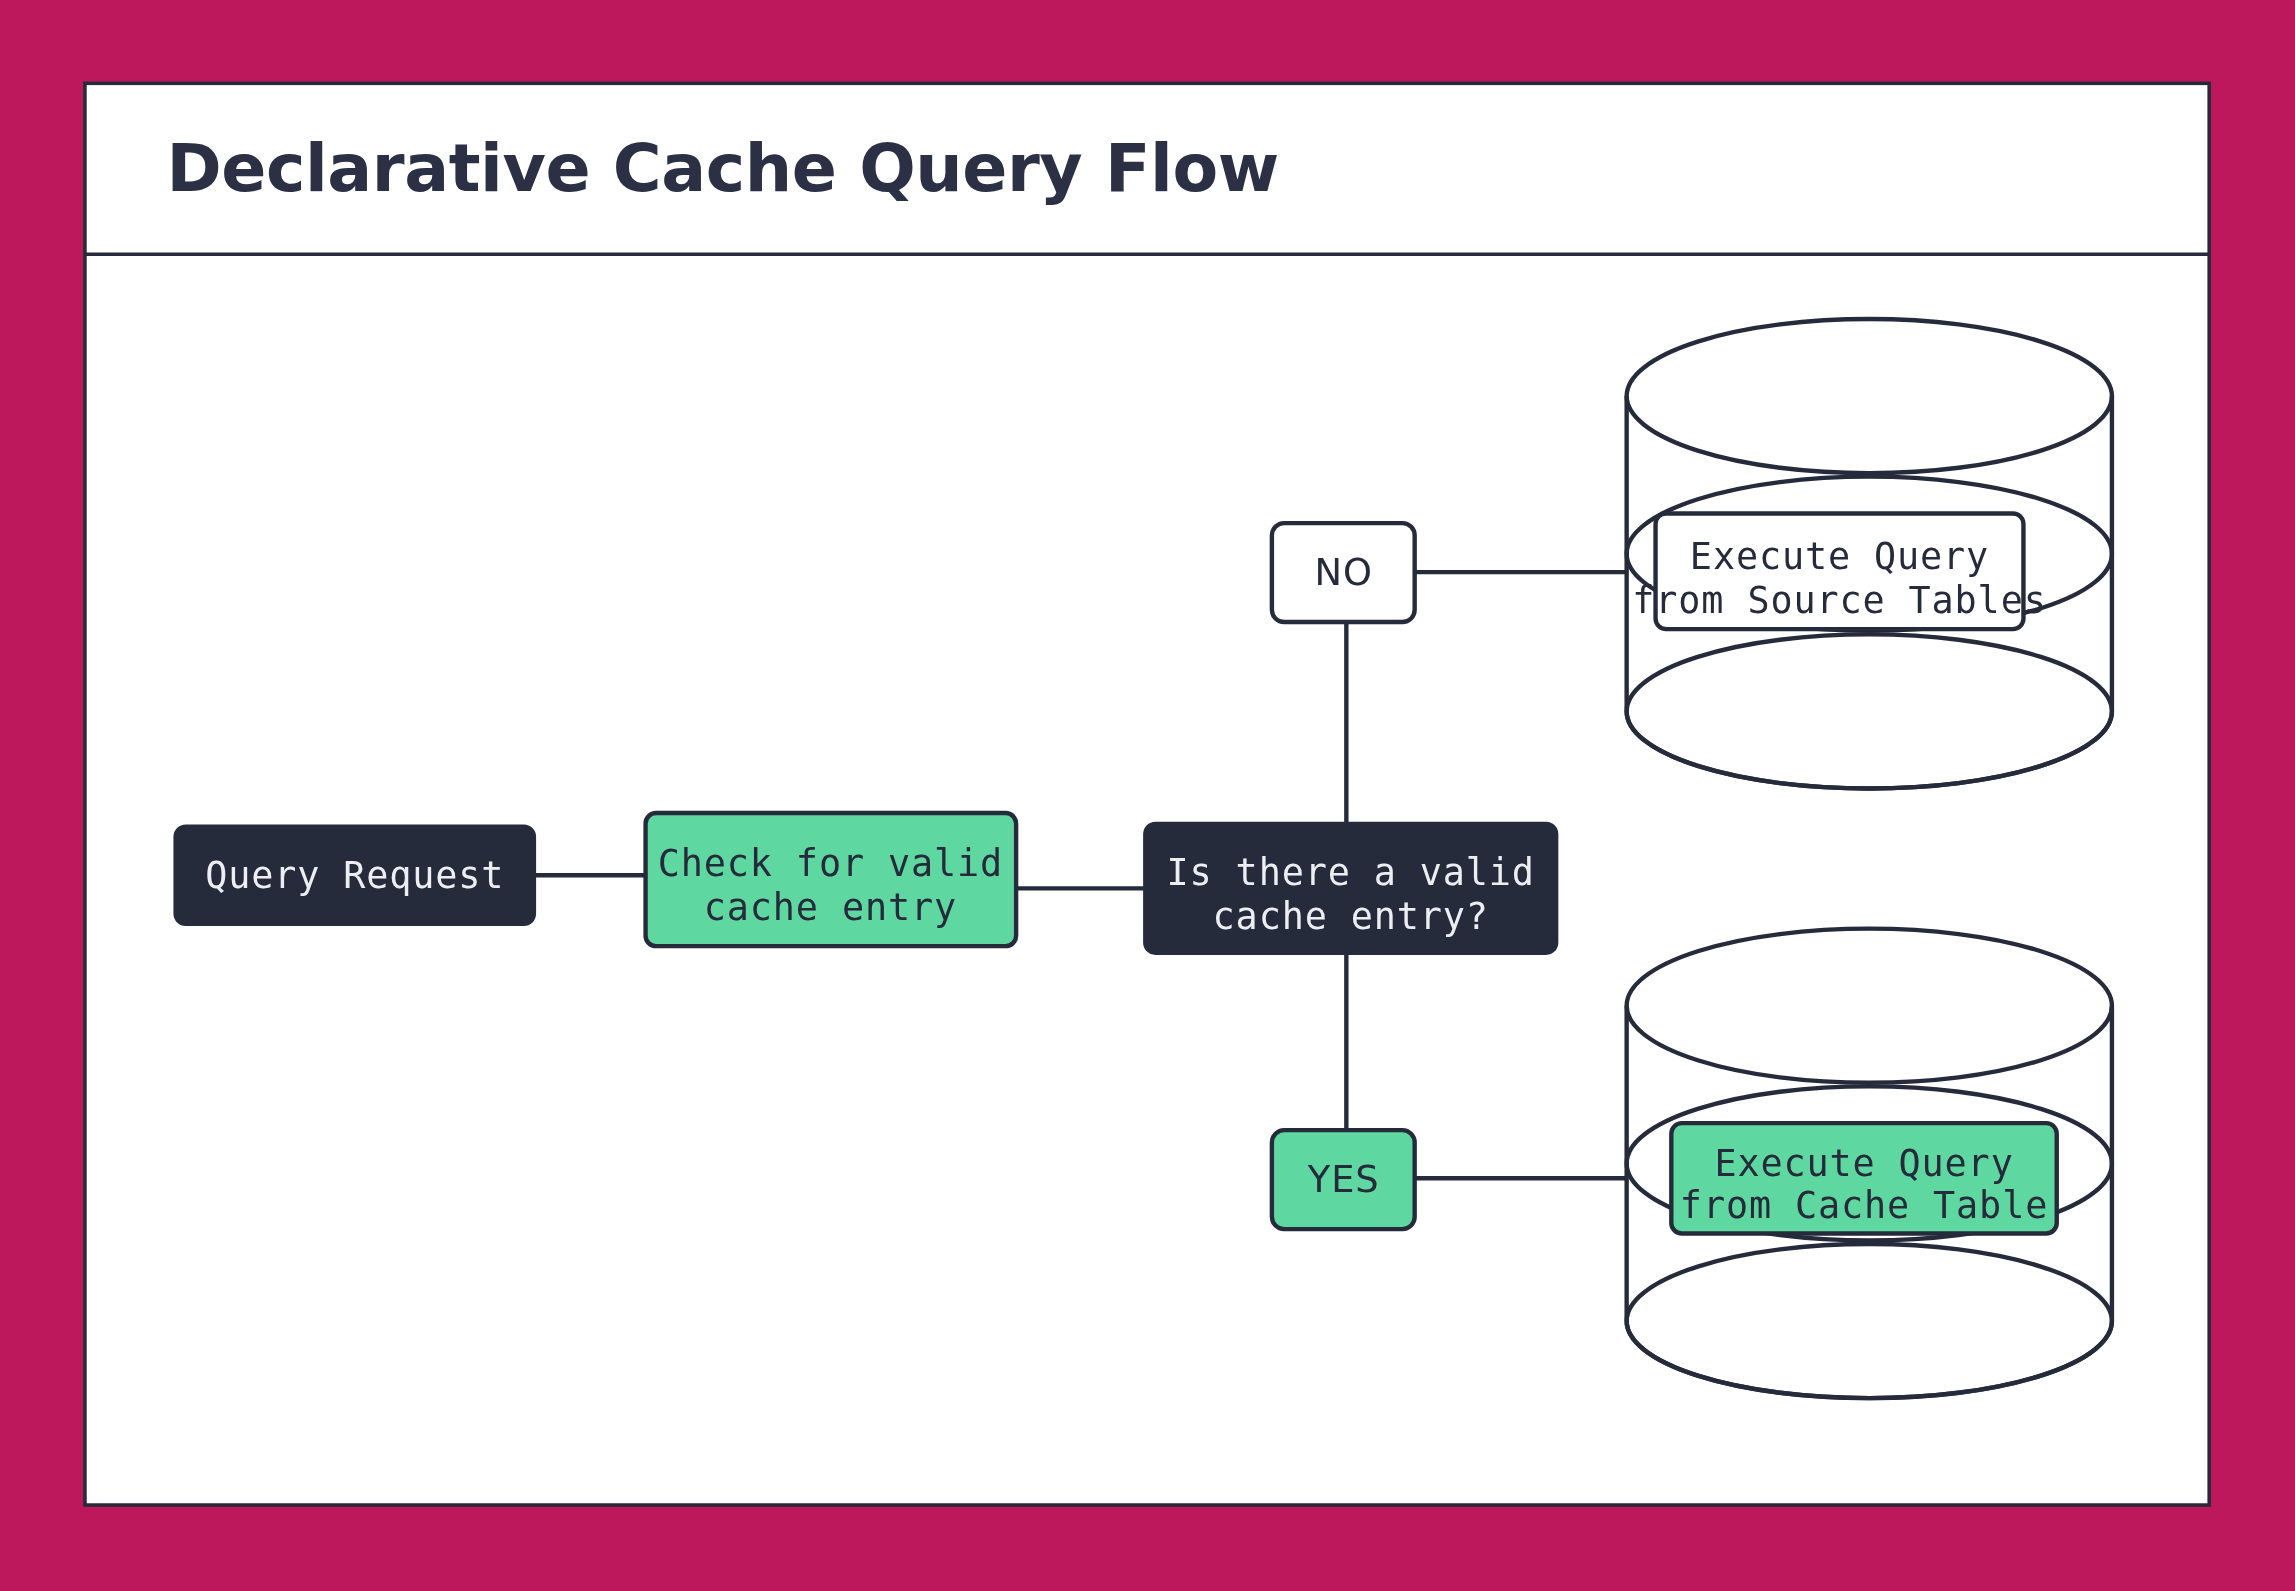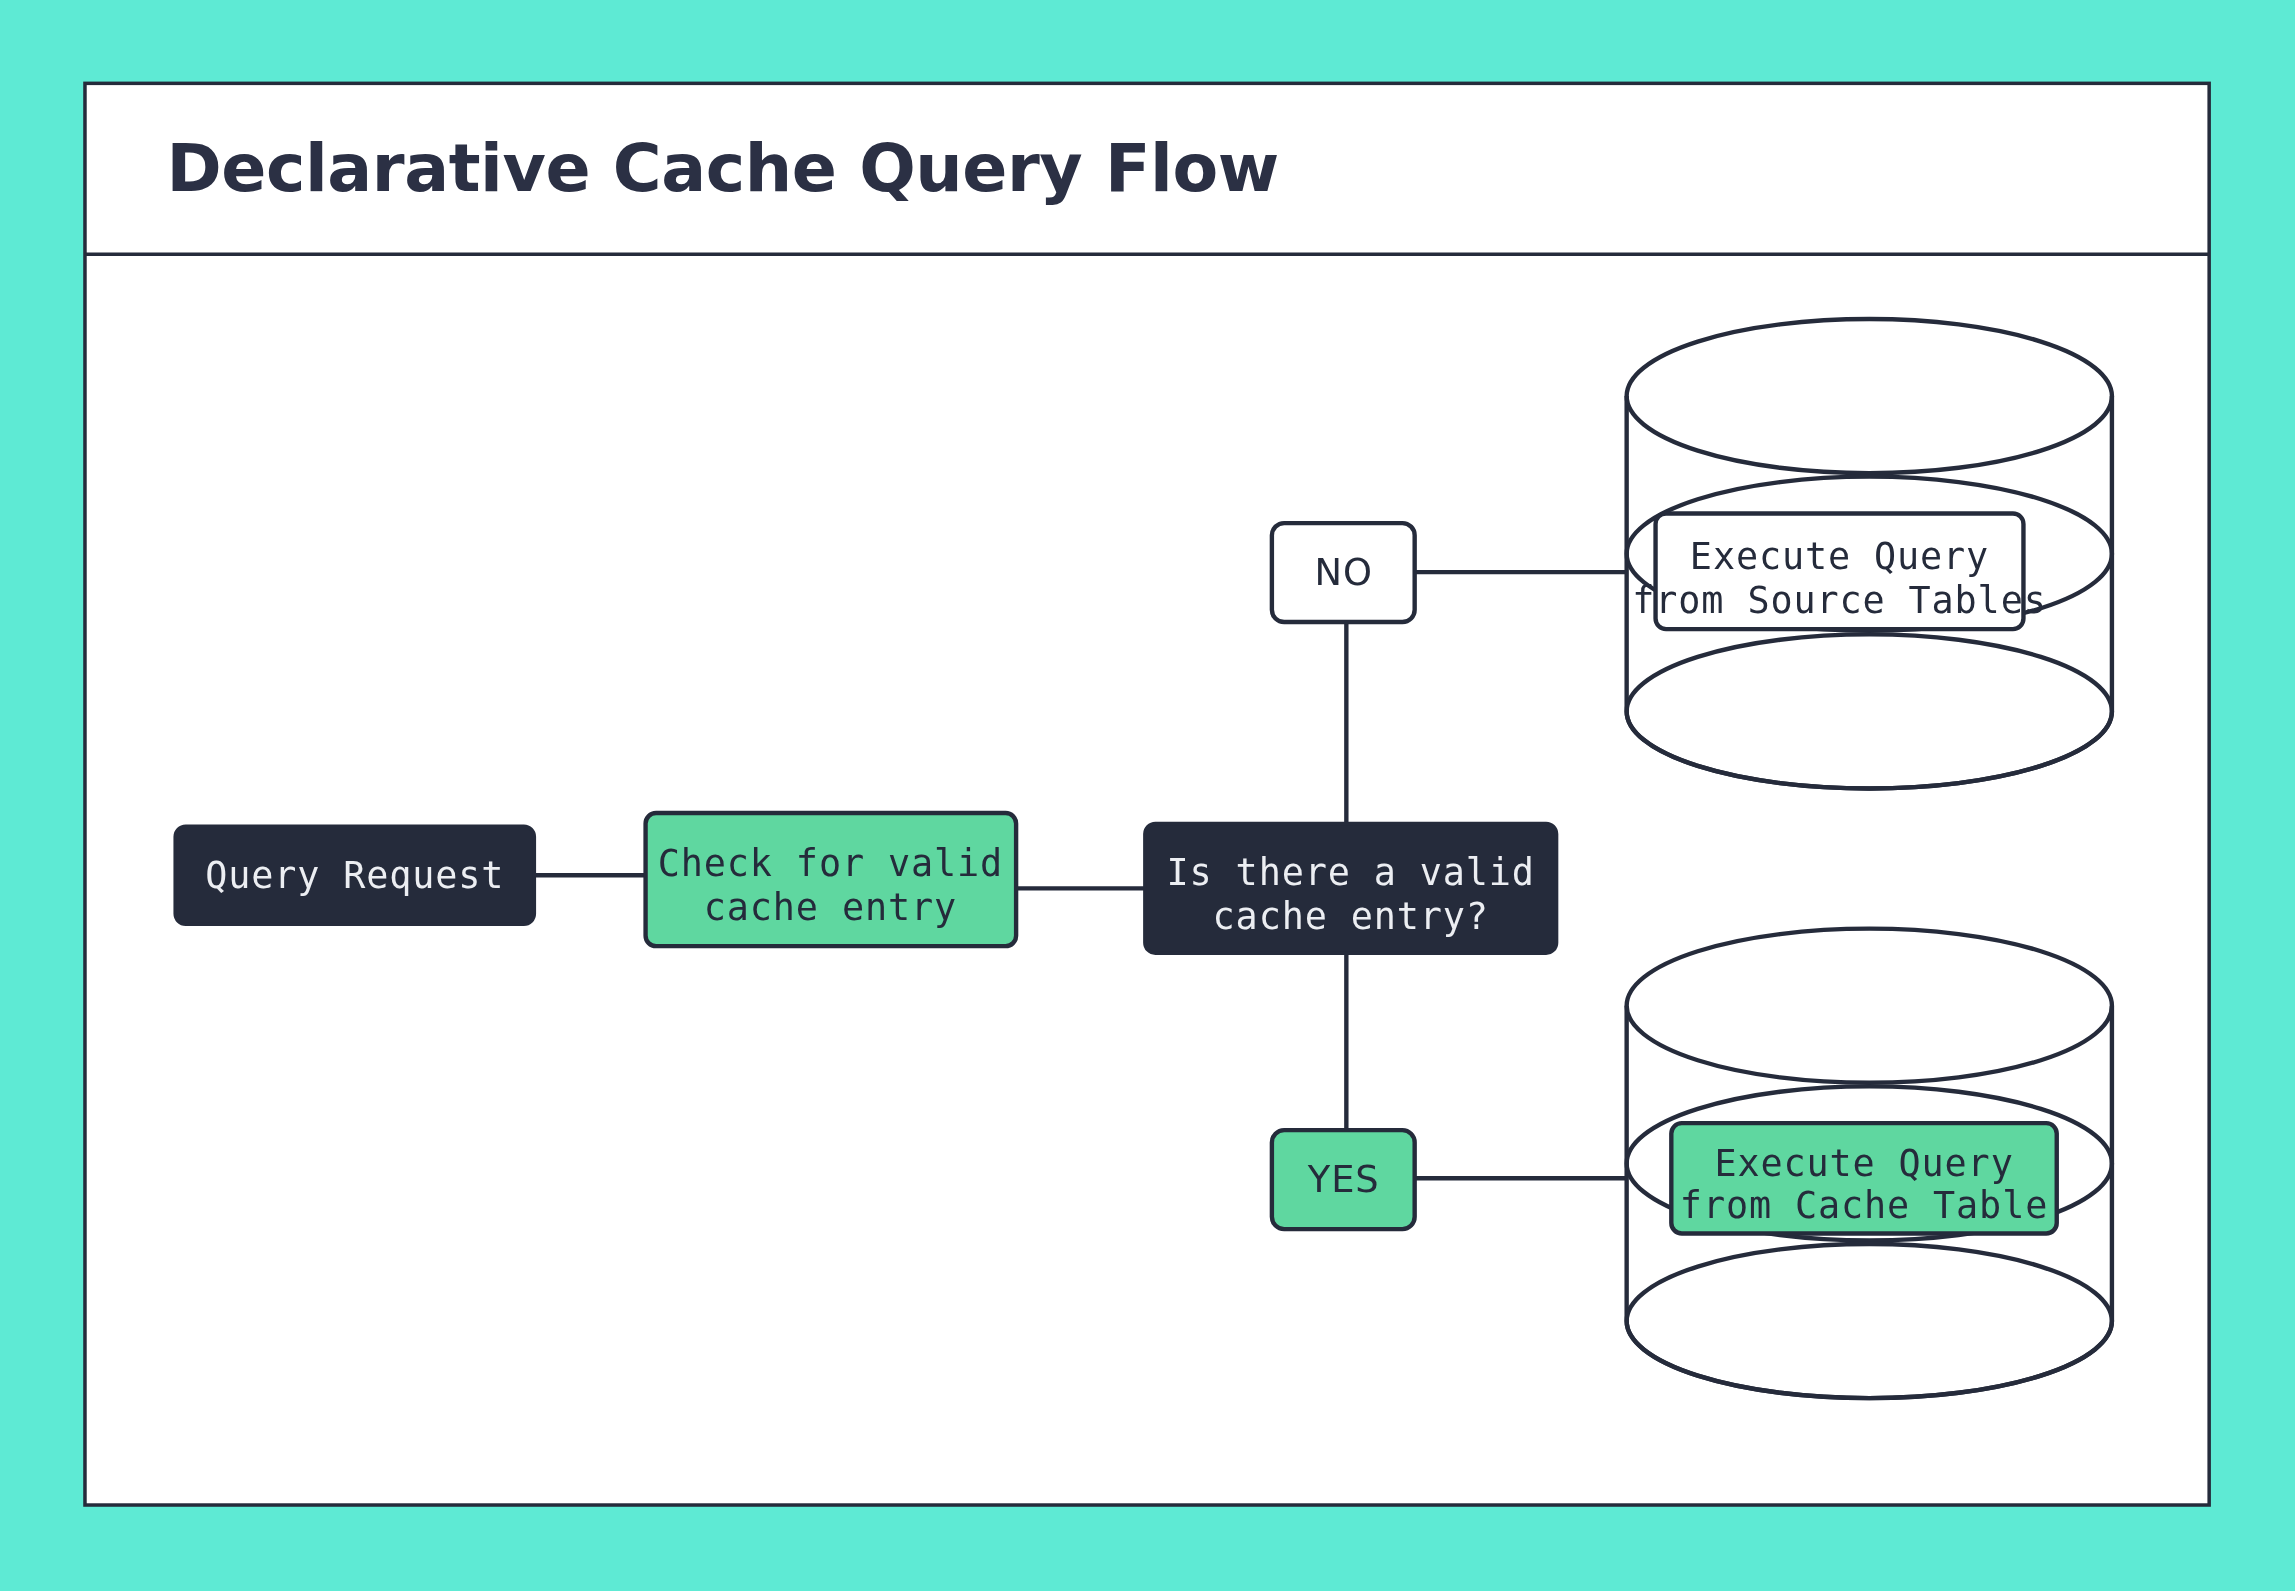--- a/index.html
+++ b/index.html
@@ -10,21 +10,21 @@
   body {
     width: 2295px;
     height: 1591px;
     overflow: hidden;
     font-family: "Liberation Sans", sans-serif;
   }
   #diagram-root {
     position: relative;
     width: 2295px;
     height: 1591px;
-    background: #5eead4;
+    background: #be185d;
   }
   svg.canvas {
     position: absolute;
     left: 0;
     top: 0;
     width: 2295px;
     height: 1591px;
     display: block;
   }
   .frame-rect {

